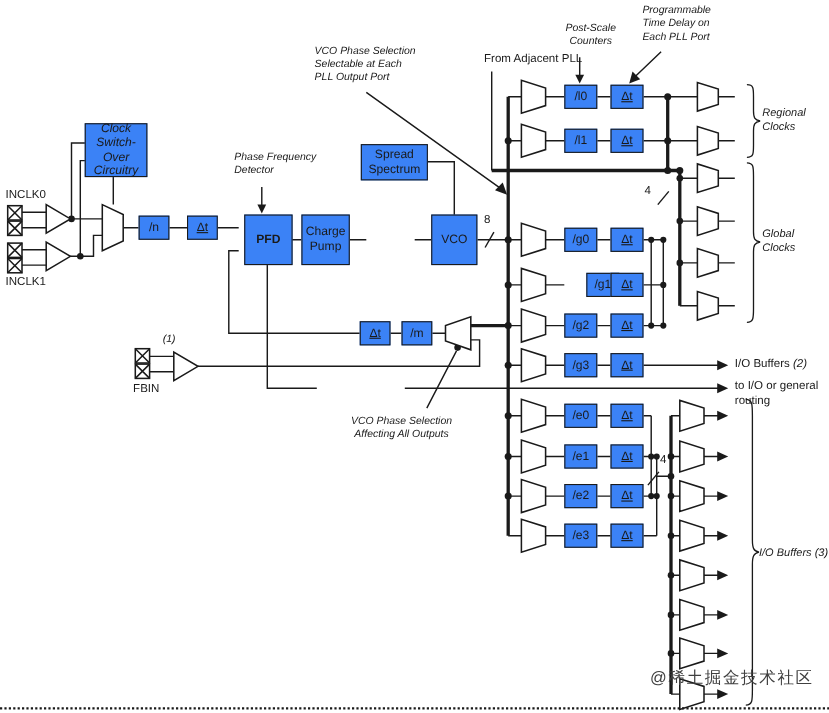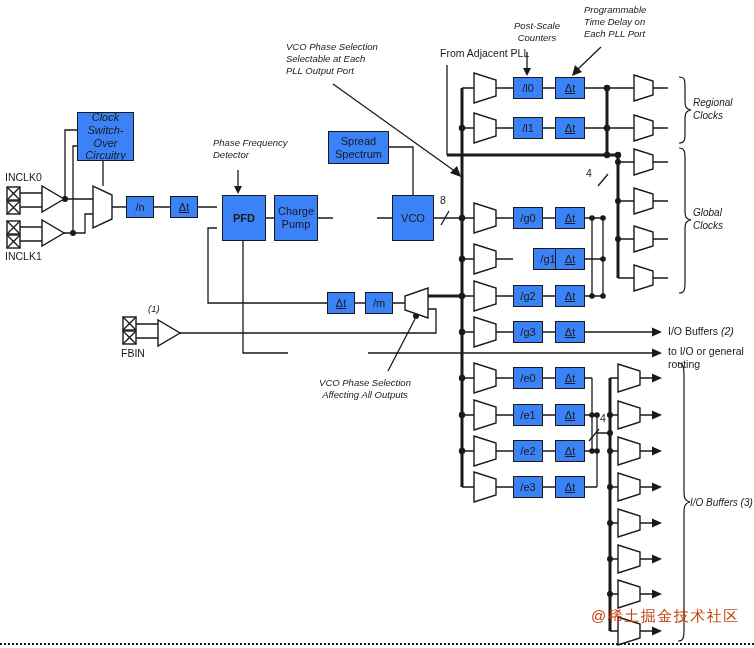--- a/index.html
+++ b/index.html
@@ -7,21 +7,21 @@
          font-family:"Liberation Sans","DejaVu Sans",sans-serif;color:#1a1a1a;}
   .stage svg{position:absolute;left:0;top:0;}
   .box{position:absolute;box-sizing:border-box;border:1.5px solid #1a1a1a;background:#3b82f6;
        display:flex;align-items:center;justify-content:center;text-align:center;
        font-size:11px;line-height:1.15;white-space:pre-line;}
   .dt{text-decoration:underline;}
   .lbl{position:absolute;font-size:10.5px;line-height:1.25;white-space:pre-line;}
   .ann{position:absolute;font-style:italic;font-size:9.5px;line-height:1.28;white-space:pre-line;}
   .ctr{text-align:center;}
   .num{position:absolute;font-size:10.5px;}
-  .wm{position:absolute;left:591px;top:607px;font-size:15px;letter-spacing:1.5px;color:#c2410c;}
+  .wm{position:absolute;left:591px;top:607px;font-size:15px;letter-spacing:1.5px;color:#404040;}
   .dotline{position:absolute;left:0;top:643px;width:754px;height:0;border-top:2px dotted #1a1a1a;}
   .io2wrap{position:absolute;left:668px;top:325px;font-size:10.5px;white-space:nowrap;}
   .io2wrap .it{font-style:italic;}
 </style>
 </head>
 <body>
 
 <div class="stage">
 
 <svg width="754" height="648" viewBox="0 0 754 648">

